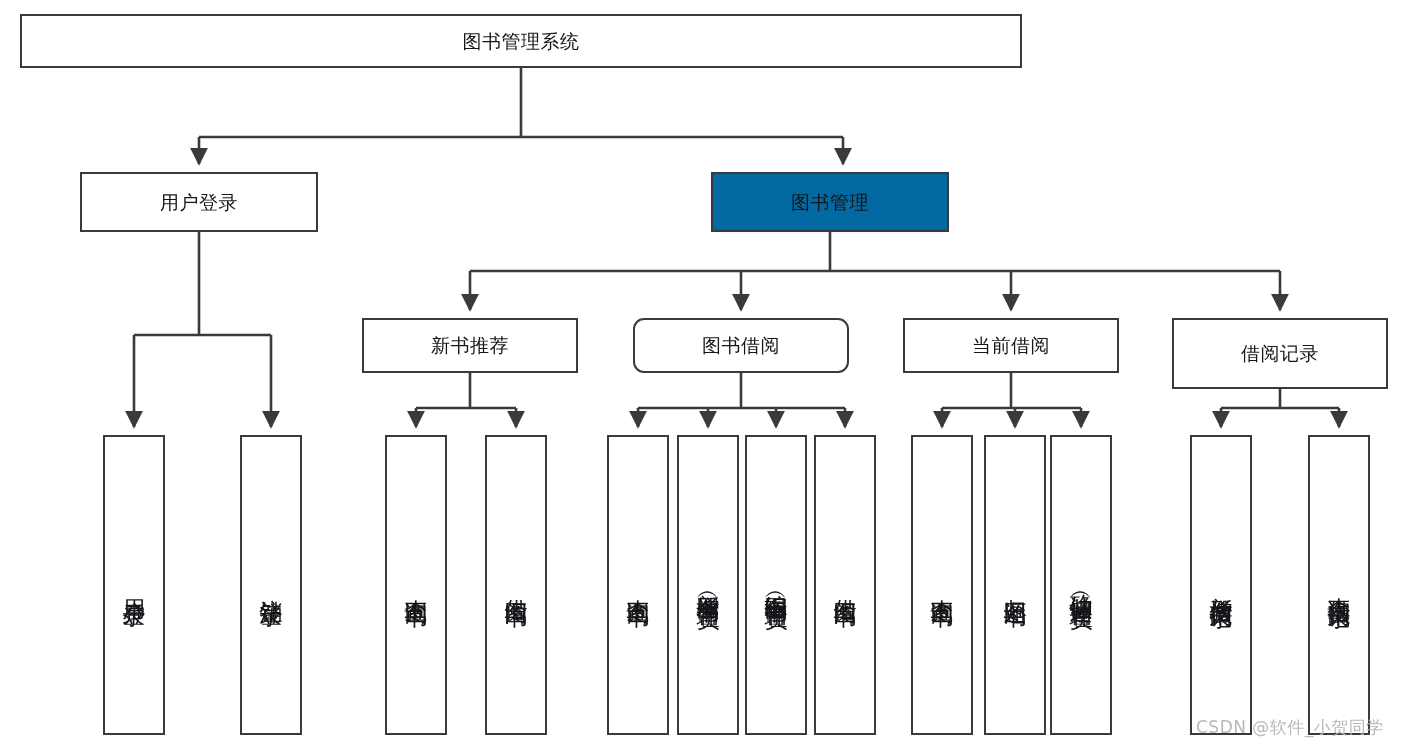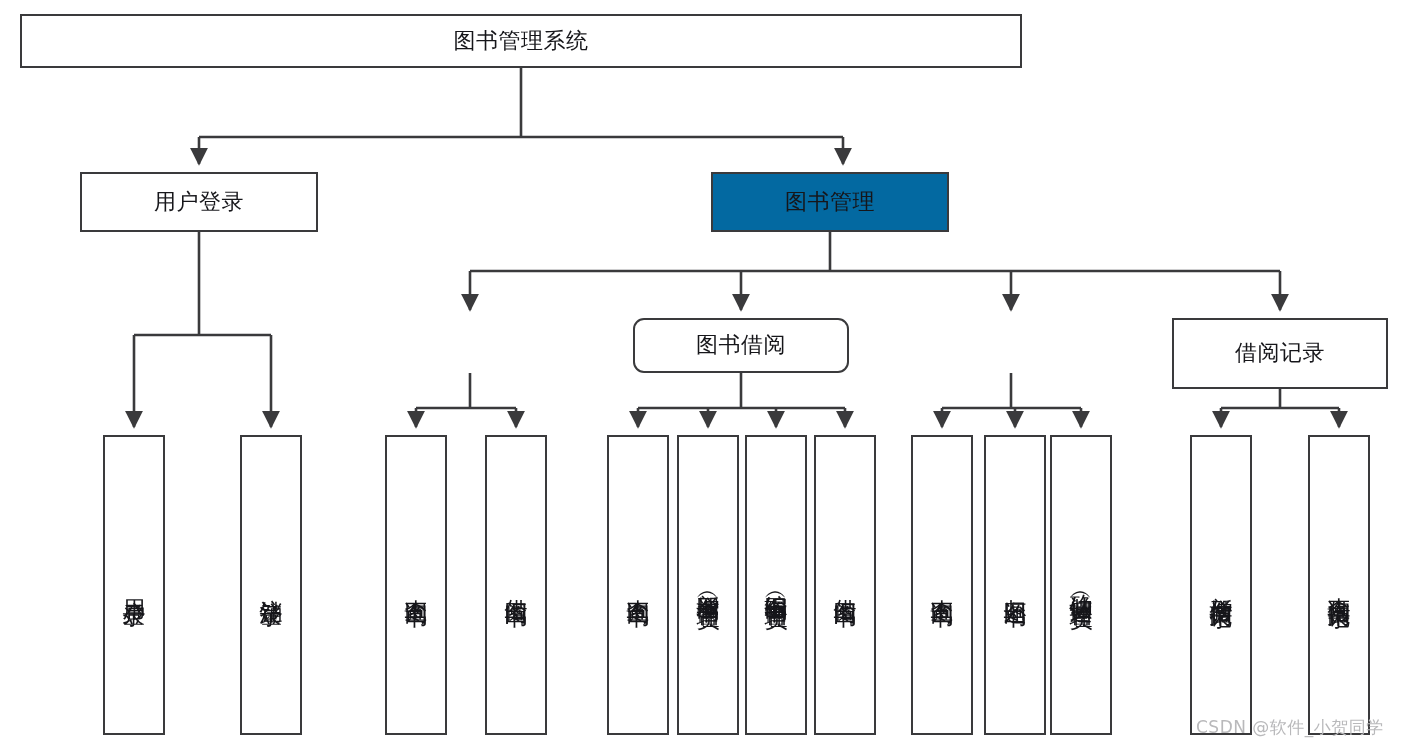--- a/index.html
+++ b/index.html
@@ -30,21 +30,21 @@
     position: absolute;
     box-sizing: border-box;
     background: #ffffff;
     border: 2.2px solid #3a3a3c;
     display: flex;
     align-items: center;
     justify-content: center;
     color: #16161a;
   }
   .node.horiz {
-    font-size: 22px;
+    font-size: 19px;
     letter-spacing: 0.5px;
     line-height: 1.1;
   }
   .node.vert {
     writing-mode: vertical-rl;
     text-orientation: upright;
     font-size: 23px;
     line-height: 1.25;
     letter-spacing: 2px;
     padding: 6px 0;
@@ -116,21 +116,23 @@
       <path d="M 1221 408 L 1221 427" marker-end="url(#arrow)"></path>
       <path d="M 1339 408 L 1339 427" marker-end="url(#arrow)"></path>
     </g>
   </svg>
 
   <div class="node horiz" style="left: 20px; top: 14px; width: 1002px; height: 54px; border-color: rgb(58, 58, 60); background: rgb(255, 255, 255); color: rgb(22, 22, 26);">图书管理系统</div>
 
   <div class="node horiz" style="left: 80px; top: 172px; width: 238px; height: 60px; border-color: rgb(58, 58, 60); background: rgb(255, 255, 255); color: rgb(22, 22, 26);">用户登录</div>
   <div class="node horiz" style="left: 711px; top: 172px; width: 238px; height: 60px; border-color: rgb(58, 58, 60); background: #0369a1; color: rgb(22, 22, 26);">图书管理</div>
 
+  <div class="node horiz" style="left: 362px; top: 318px; width: 216px; height: 55px; border-color: rgb(58, 58, 60); background: rgb(255, 255, 255); color: rgb(22, 22, 26);">新书推荐</div>
   <div class="node horiz" style="left: 633px; top: 318px; width: 216px; height: 55px; border-color: rgb(58, 58, 60); background: rgb(255, 255, 255); color: rgb(22, 22, 26); border-radius: 11px;">图书借阅</div>
+  <div class="node horiz" style="left: 903px; top: 318px; width: 216px; height: 55px; border-color: rgb(58, 58, 60); background: rgb(255, 255, 255); color: rgb(22, 22, 26);">当前借阅</div>
   <div class="node horiz" style="left: 1172px; top: 318px; width: 216px; height: 71px; border-color: rgb(58, 58, 60); background: rgb(255, 255, 255); color: rgb(22, 22, 26);">借阅记录</div>
 
   <div class="node vert" style="left: 103px; top: 435px; width: 62px; height: 300px; border-color: rgb(58, 58, 60); background: rgb(255, 255, 255); color: rgb(22, 22, 26);">
       <span class="vtxt">用户登录</span>
     </div>
   <div class="node vert" style="left: 240px; top: 435px; width: 62px; height: 300px; border-color: rgb(58, 58, 60); background: rgb(255, 255, 255); color: rgb(22, 22, 26);">
       <span class="vtxt">注销登录</span>
     </div>
   <div class="node vert" style="left: 385px; top: 435px; width: 62px; height: 300px; border-color: rgb(58, 58, 60); background: rgb(255, 255, 255); color: rgb(22, 22, 26);">
       <span class="vtxt">查询图书</span>

